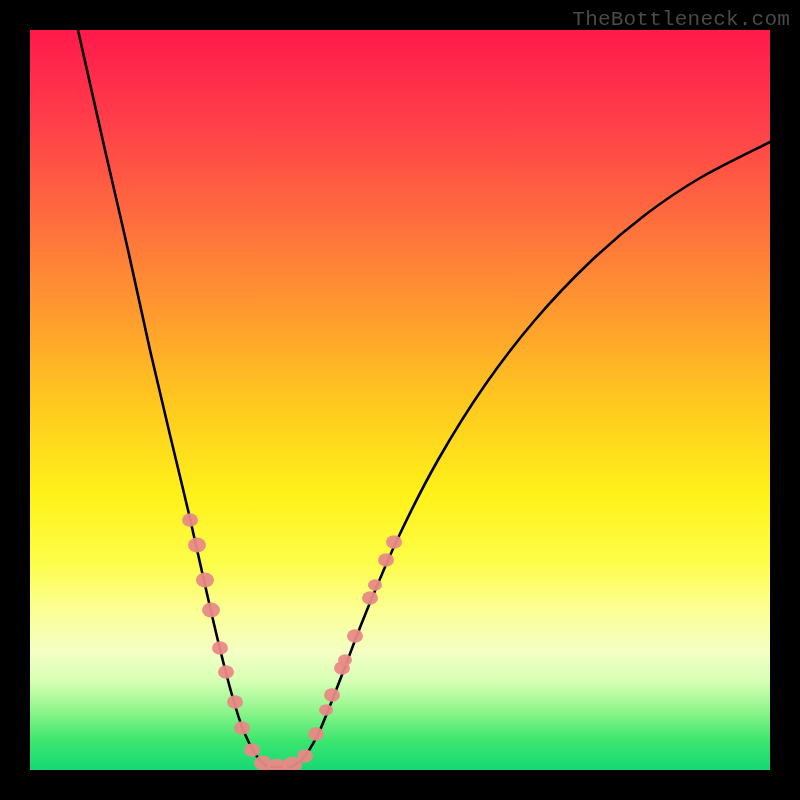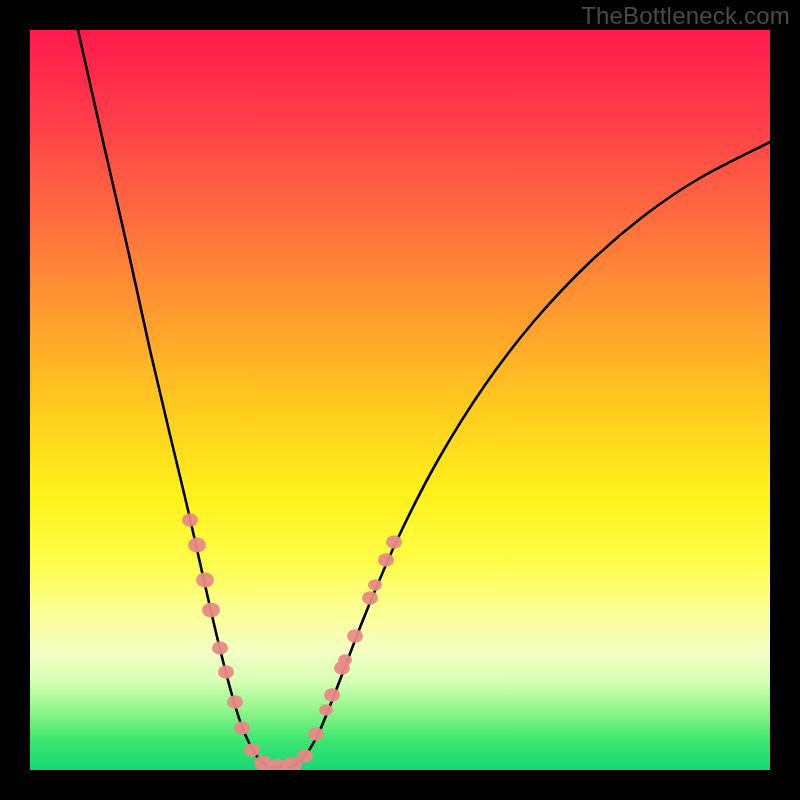--- a/index.html
+++ b/index.html
@@ -35,26 +35,26 @@
       #fdfd4a 72%,
       #fcff90 78%,
       #f4ffc4 84%,
       #d6ffb4 88%,
       #8ff58a 92%,
       #3ce66f 96%,
       #16d873 100%);
   }
   .watermark {
     position: absolute;
-    top: 2px;
+    top: 8px;
     right: 10px;
-    font-size: 24px;
+    font-size: 21px;
     font-weight: normal;
     color: #4a4a4a;
-    font-family: Liberation Sans, sans-serif;
+    font-family: Liberation Mono, monospace;
     letter-spacing: 0.2px;
   }
   svg.curve {
     position: absolute;
     left: 0;
     top: 0;
     width: 740px;
     height: 740px;
   }
 </style>

